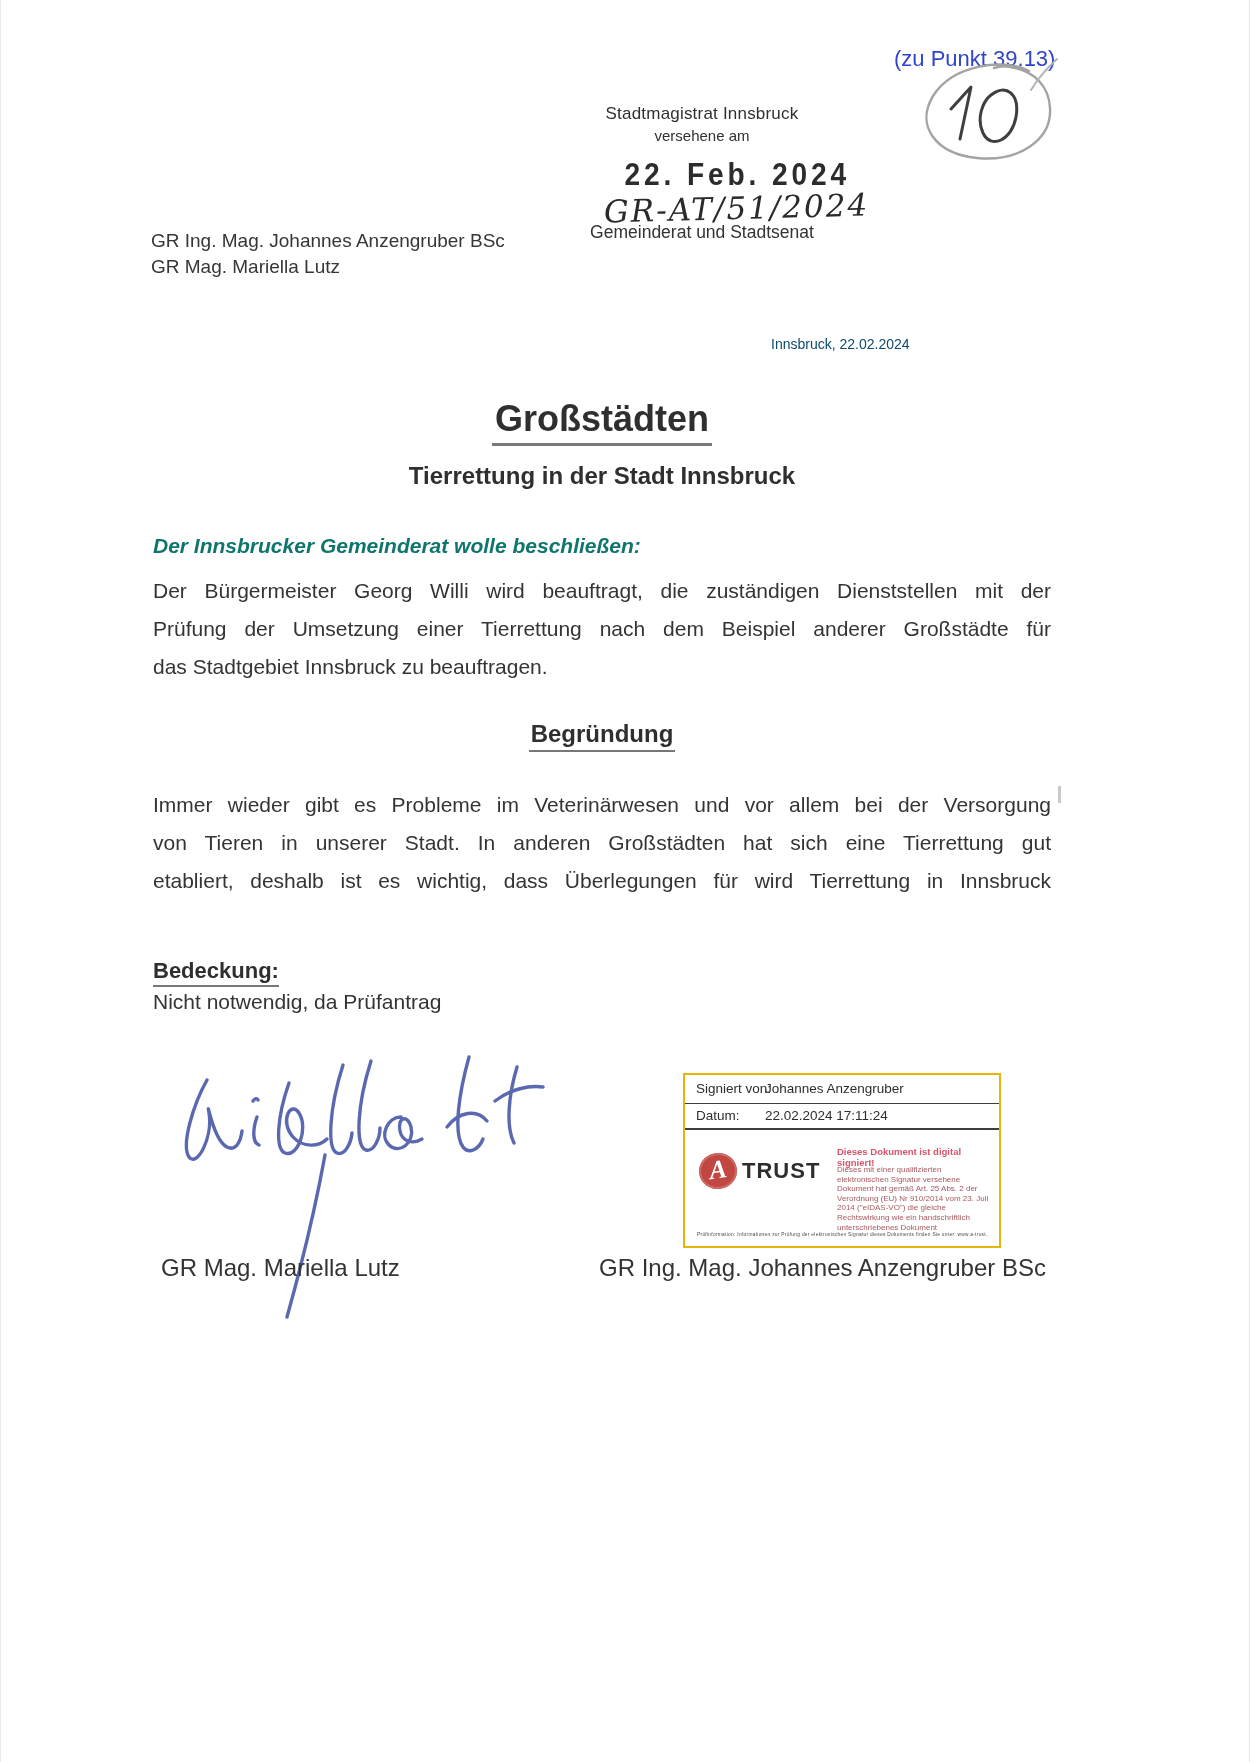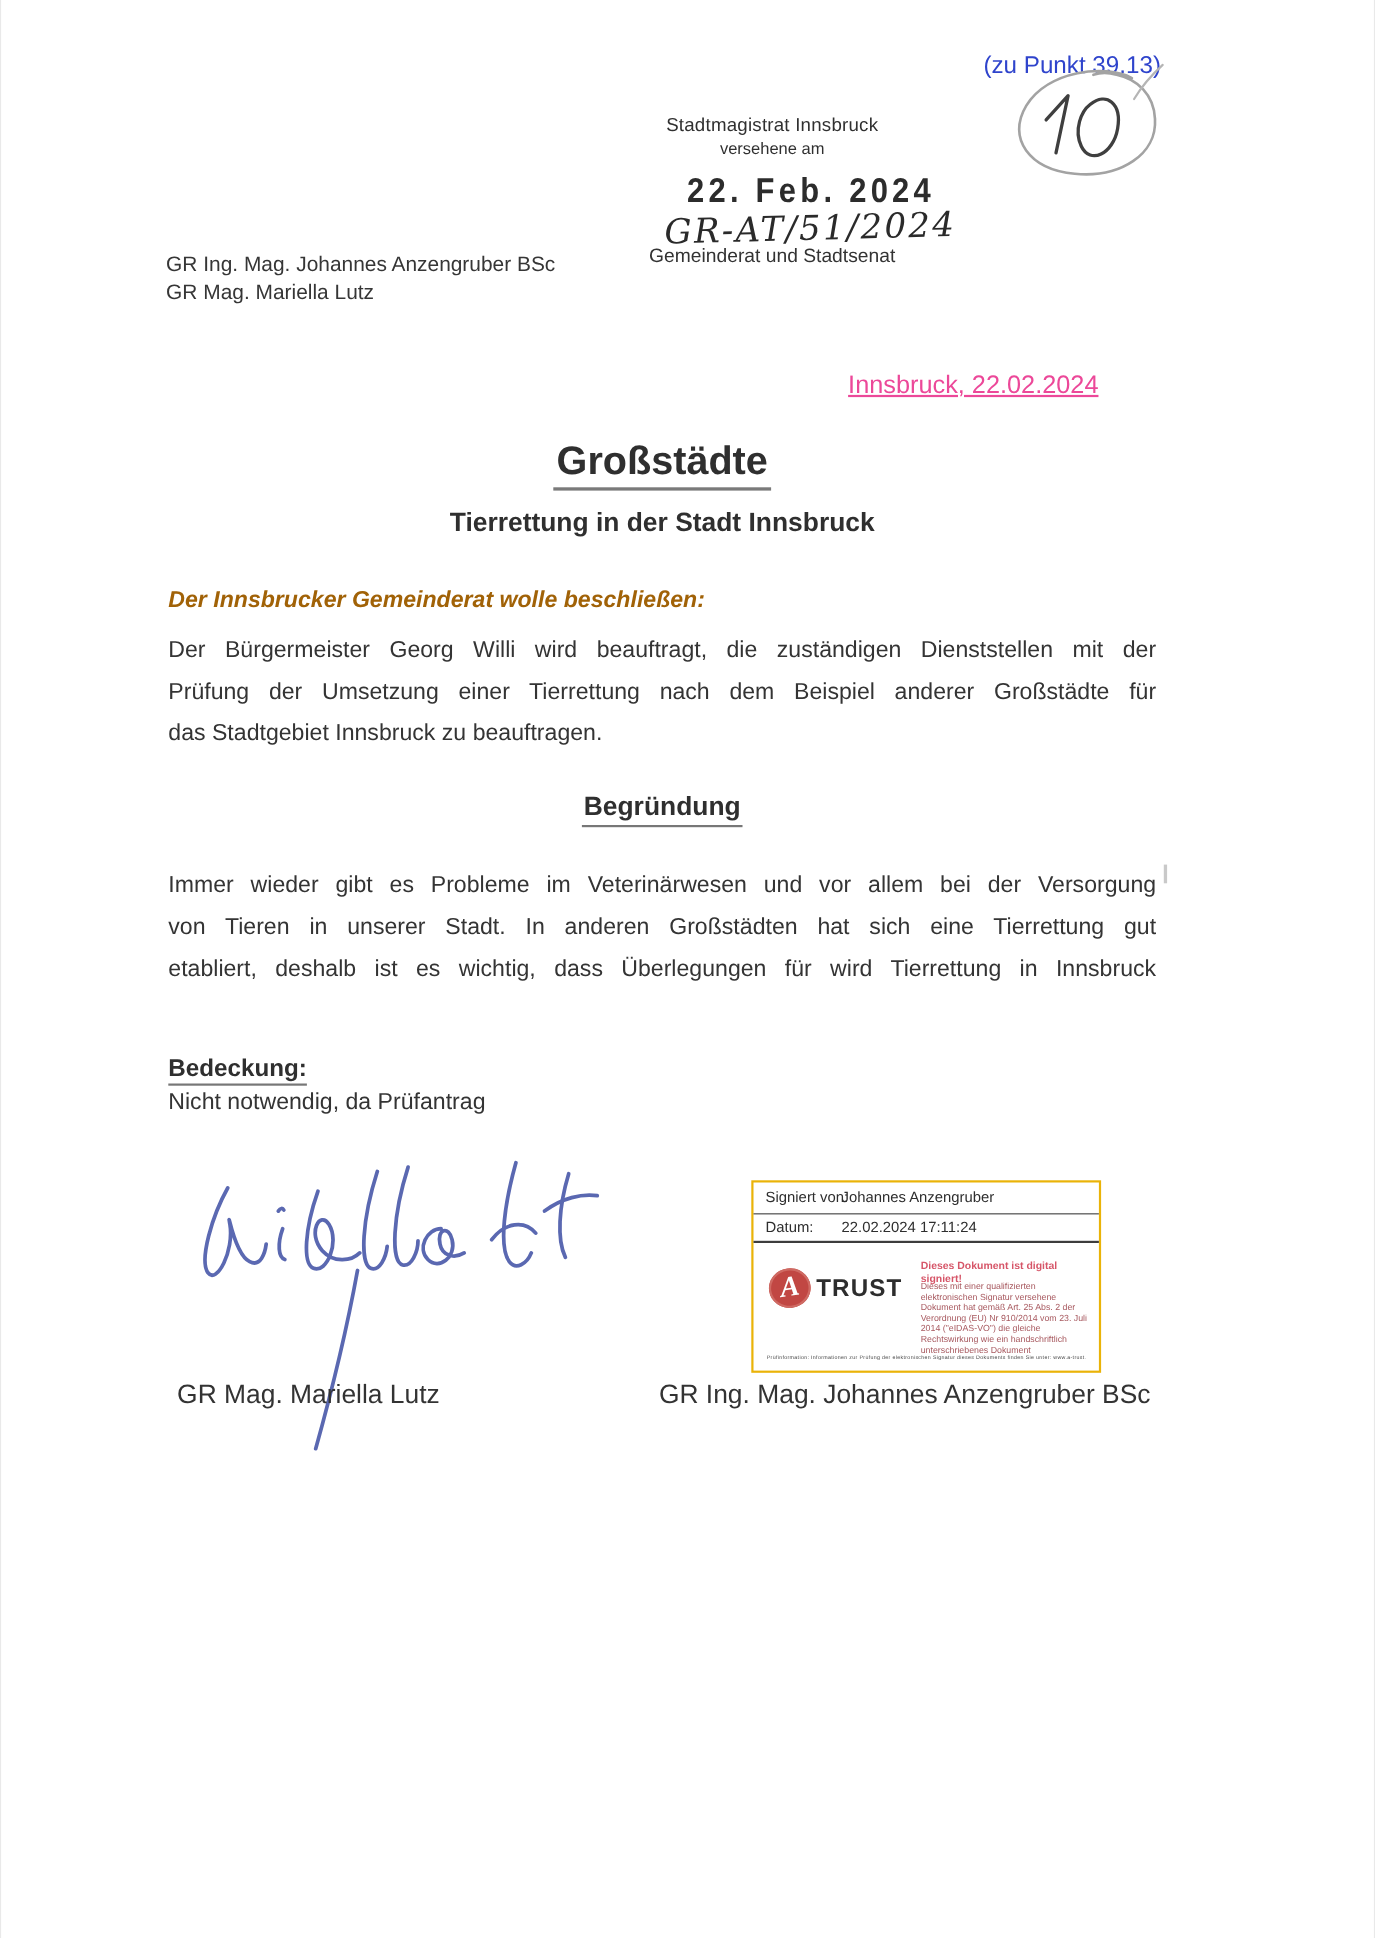--- a/index.html
+++ b/index.html
@@ -9,26 +9,26 @@
   .blue-note{font-size:22px;color:#2f44cc;}
   .stamp-block{width:300px;text-align:center;color:#303030;}
   .stamp-l1{font-size:17px;letter-spacing:.2px;}
   .stamp-l2{font-size:15px;margin-top:3px;}
   .stamp-date{font-size:29px;letter-spacing:4px;color:#2c2c2c;
               font-family:"Liberation Sans",sans-serif;font-weight:600;transform:scale(.97,1.08);}
   .stamp-ref{font-size:31px;font-style:italic;letter-spacing:2px;color:#2a2a2a;
              font-family:"DejaVu Serif", serif;transform:rotate(-1.5deg);white-space:nowrap;}
   .stamp-l3{font-size:17.5px;}
   .author{font-size:19px;line-height:26px;color:#363636;}
-  .dateline{font-size:23px;color:#ec4899;text-decoration:underline;}
+  .dateline{font-size:14px;color:#0c4a6e;}
   .title{font-size:36px;font-weight:bold;color:#2f2f2f;
          border-bottom:3px solid #7a7a7a;padding:0 3px 3px 3px;display:inline-block;}
   .subtitle{font-size:24px;font-weight:bold;color:#2f2f2f;}
   .h-center{width:898px;text-align:center;}
-  .lead-in{font-size:21px;font-weight:bold;font-style:italic;color:#a16207;}
+  .lead-in{font-size:21px;font-weight:bold;font-style:italic;color:#0f766e;}
   .bodytext{font-size:21px;line-height:38px;color:#343434;width:898px;}
   .jline{text-align:justify;text-align-last:justify;}
   .jlast{text-align-last:left;}
   .sec-head{font-size:24px;font-weight:bold;color:#2f2f2f;
             border-bottom:2.5px solid #777;padding:0 2px 2px 2px;display:inline-block;}
   .bed-head{font-size:22px;font-weight:bold;color:#2f2f2f;
             border-bottom:2.5px solid #777;padding-bottom:1px;display:inline-block;}
   .bed-body{font-size:21px;color:#343434;}
   .bottom-name{font-size:24px;color:#333;white-space:nowrap;}
   
@@ -75,21 +75,21 @@
   <div class="abs stamp-l3" style="left:551px;top:222px;width:300px;text-align:center;">Gemeinderat und Stadtsenat</div>
 
   <div class="abs" style="left:150px;top:228px;">
     <div class="author">GR Ing. Mag. Johannes Anzengruber BSc</div>
     <div class="author">GR Mag. Mariella Lutz</div>
   </div>
 
   <div class="abs dateline" style="left:770px;top:336px;">Innsbruck, 22.02.2024</div>
 
   <div class="abs h-center" style="left:152px;top:398px;">
-    <span class="title">Großstädte</span>
+    <span class="title">Großstädten</span>
   </div>
   <div class="abs h-center" style="left:152px;top:462px;">
     <span class="subtitle">Tierrettung in der Stadt Innsbruck</span>
   </div>
 
   <div class="abs lead-in" style="left:152px;top:534px;">Der Innsbrucker Gemeinderat wolle beschließen:</div>
   <div class="abs bodytext" style="left:152px;top:572px;">
     <div class="jline">Der Bürgermeister Georg Willi wird beauftragt, die zuständigen Dienststellen mit der</div>
     <div class="jline">Prüfung der Umsetzung einer Tierrettung nach dem Beispiel anderer Großstädte für</div>
     <div class="jline jlast">das Stadtgebiet Innsbruck zu beauftragen.</div>

